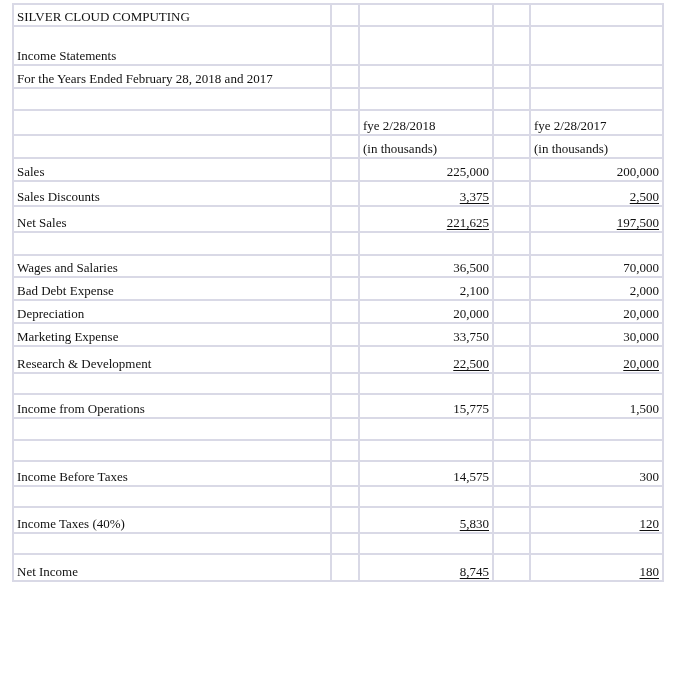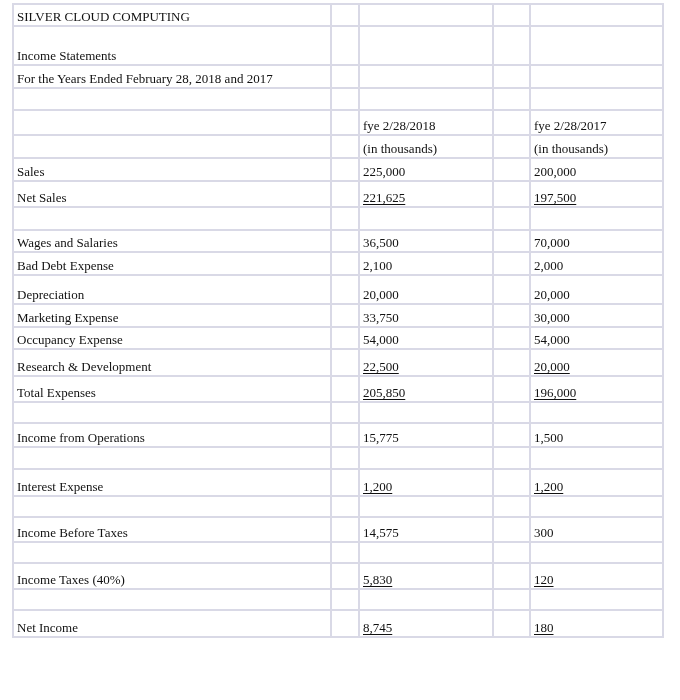--- a/index.html
+++ b/index.html
@@ -30,21 +30,21 @@
       overflow: visible;
       vertical-align: bottom;
       line-height: 17px;
     }
     col.c-label { width: 318px; }
     col.c-gap1  { width: 28px; }
     col.c-y1    { width: 134px; }
     col.c-gap2  { width: 37px; }
     col.c-y2    { width: 133px; }
 
-    td.num { text-align: left; padding-right: 4px; }
+    td.num { text-align: right; padding-right: 4px; }
     td.hdr { text-align: left; padding-left: 3px; }
     td.title-cell { overflow: visible; position: relative; }
     td.title-cell span { position: relative; z-index: 2; background: transparent; }
     .ul { text-decoration: underline; text-underline-offset: 2px; }
   </style>
 </head>
 <body>
 
 <table class="sheet">
   <colgroup>
@@ -100,20 +100,27 @@
       <td class="hdr">(in thousands)</td>
     </tr>
 
     <tr style="height:23px">
       <td>Sales</td>
         <td></td>
       <td class="num"><span>225,000</span></td>
         <td></td>
       <td class="num"><span>200,000</span></td>
     </tr>
+    <tr style="height:25px">
+      <td>Sales Discounts</td>
+        <td></td>
+      <td class="num"><span class="ul">3,375</span></td>
+        <td></td>
+      <td class="num"><span class="ul">2,500</span></td>
+    </tr>
     <tr style="height:26px">
       <td>Net Sales</td>
         <td></td>
       <td class="num"><span class="ul">221,625</span></td>
         <td></td>
       <td class="num"><span class="ul">197,500</span></td>
     </tr>
     <tr style="height:23px">
       <td></td>
         <td></td>
@@ -129,55 +136,41 @@
         <td></td>
       <td class="num"><span>70,000</span></td>
     </tr>
     <tr style="height:23px">
       <td>Bad Debt Expense</td>
         <td></td>
       <td class="num"><span>2,100</span></td>
         <td></td>
       <td class="num"><span>2,000</span></td>
     </tr>
-    <tr style="height:29px">
+    <tr style="height:23px">
       <td>Depreciation</td>
         <td></td>
       <td class="num"><span>20,000</span></td>
         <td></td>
       <td class="num"><span>20,000</span></td>
     </tr>
     <tr style="height:23px">
       <td>Marketing Expense</td>
         <td></td>
       <td class="num"><span>33,750</span></td>
         <td></td>
       <td class="num"><span>30,000</span></td>
-    </tr>
-    <tr style="height:22px">
-      <td>Occupancy Expense</td>
-        <td></td>
-      <td class="num"><span>54,000</span></td>
-        <td></td>
-      <td class="num"><span>54,000</span></td>
     </tr>
     <tr style="height:27px">
       <td>Research &amp; Development</td>
         <td></td>
       <td class="num"><span class="ul">22,500</span></td>
         <td></td>
       <td class="num"><span class="ul">20,000</span></td>
     </tr>
-    <tr style="height:26px">
-      <td>Total Expenses</td>
-        <td></td>
-      <td class="num"><span class="ul">205,850</span></td>
-        <td></td>
-      <td class="num"><span class="ul">196,000</span></td>
-    </tr>
     <tr style="height:21px">
       <td></td>
         <td></td>
         <td></td>
         <td></td>
         <td></td>
     </tr>
 
     <tr style="height:24px">
       <td>Income from Operations</td>
@@ -186,27 +179,20 @@
         <td></td>
       <td class="num"><span>1,500</span></td>
     </tr>
     <tr style="height:22px">
       <td></td>
         <td></td>
         <td></td>
         <td></td>
         <td></td>
     </tr>
-    <tr style="height:27px">
-      <td>Interest Expense</td>
-        <td></td>
-      <td class="num"><span class="ul">1,200</span></td>
-        <td></td>
-      <td class="num"><span class="ul">1,200</span></td>
-    </tr>
     <tr style="height:21px">
       <td></td>
         <td></td>
         <td></td>
         <td></td>
         <td></td>
     </tr>
     <tr style="height:25px">
       <td>Income Before Taxes</td>
         <td></td>

